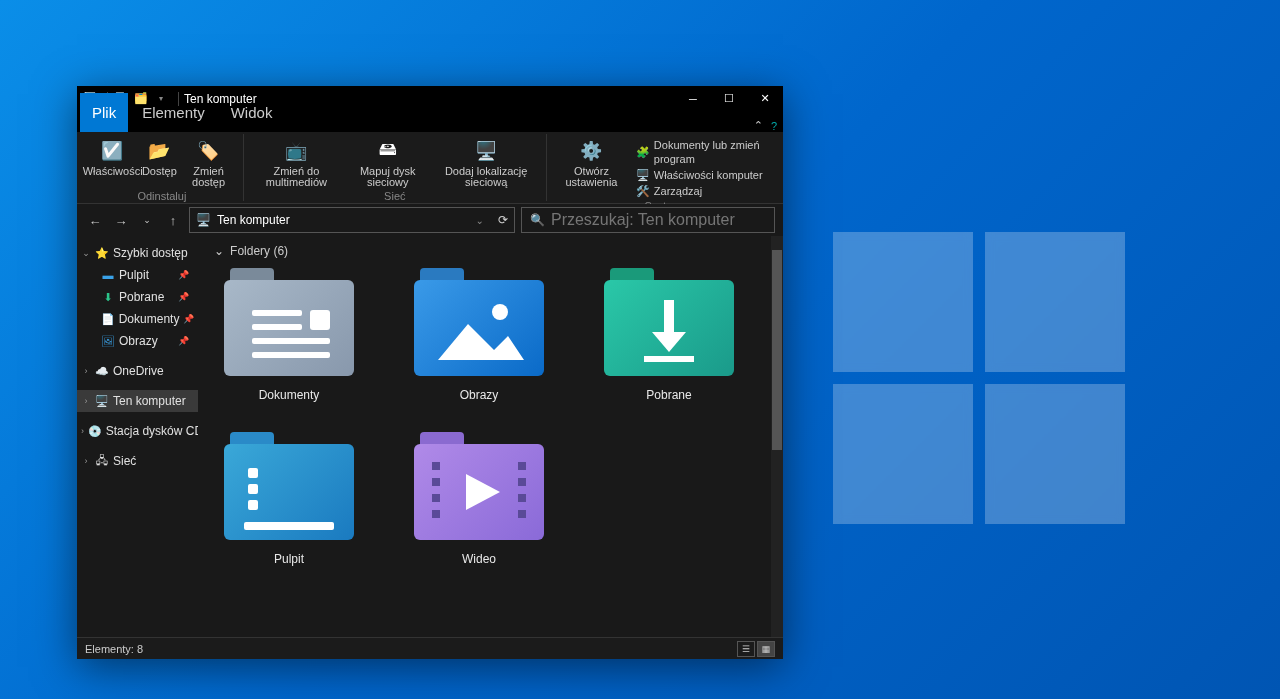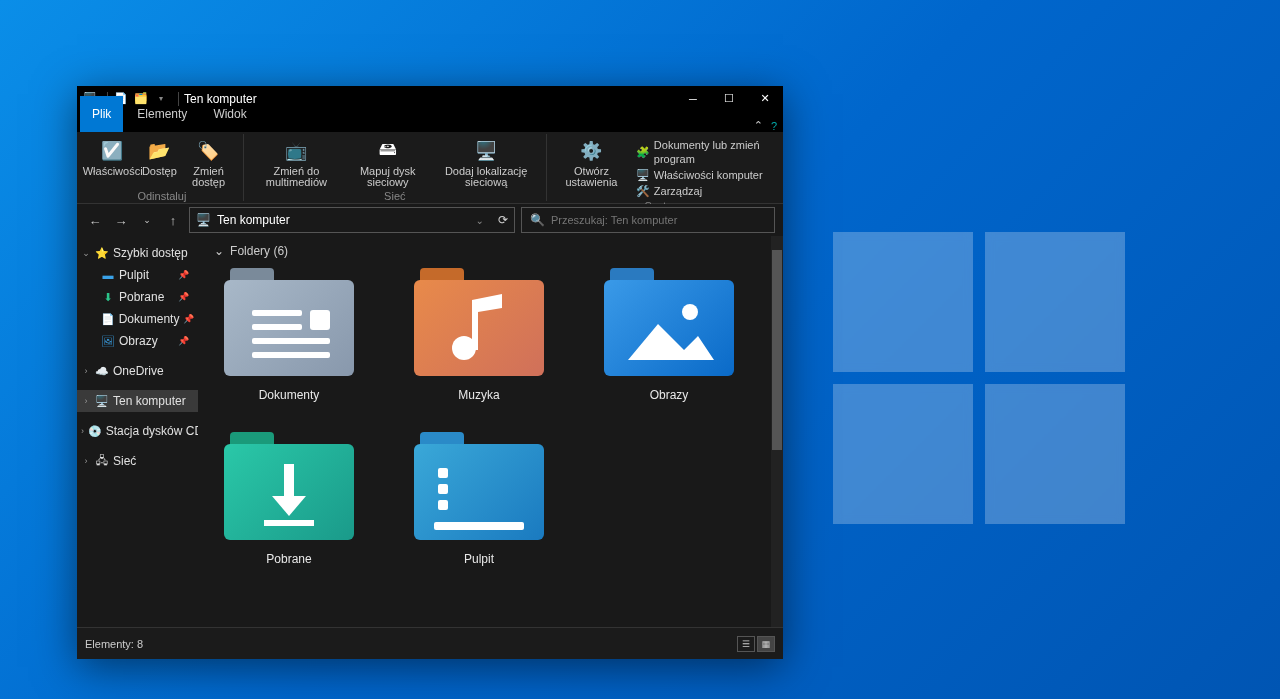--- a/index.html
+++ b/index.html
@@ -7,60 +7,60 @@
 .win-logo{position:absolute;right:155px;top:232px;width:292px;height:292px;display:flex;flex-wrap:wrap;gap:12px}
 .win-logo div{width:140px;height:140px;background:rgba(255,255,255,.25);backdrop-filter:blur(4px)}
 .window{position:absolute;left:77px;top:86px;width:706px;height:573px;background:#202020;box-shadow:0 8px 40px rgba(0,0,0,.5);display:flex;flex-direction:column;font-size:12px;color:#fff}
 .titlebar{height:25px;background:#000;display:flex;align-items:center;padding-left:5px}
 .titlebar .ticon{width:16px;height:16px;margin-right:4px;display:flex;align-items:center;justify-content:center;font-size:11px}
 .titlebar .sep{width:1px;height:14px;background:#444;margin:0 5px}
 .titlebar .title{font-size:12px}
 .titlebar .ctrl{margin-left:auto;display:flex}
 .titlebar .ctrl div{width:36px;height:25px;display:flex;align-items:center;justify-content:center;color:#fff;font-size:11px}
 .tabs{height:21px;background:#000;display:flex;align-items:flex-end;gap:2px;padding-left:3px}
-.tab{padding:11px 12px;font-size:12px;background:transparent;color:#ccc}
+.tab{padding:11px 12px;font-size:15px;background:transparent;color:#ccc}
 .tab.active{background:#0078d4;color:#fff}
 .tabs .right{margin-left:auto;display:flex;align-items:center;padding-right:6px;gap:8px}
 .tabs .right span{font-size:11px;color:#ccc}
 .ribbon{height:72px;background:#1b1b1b;border-bottom:1px solid #333;display:flex;padding:2px 4px}
 .rgroup{display:flex;flex-direction:column;align-items:center;border-right:1px solid #333;padding:2px 6px}
 .rgroup .items{display:flex;gap:2px;flex:1}
 .ritem{display:flex;flex-direction:column;align-items:center;justify-content:flex-start;padding:2px 3px;min-width:38px}
 .ritem .ricon{width:26px;height:26px;display:flex;align-items:center;justify-content:center;font-size:18px}
 .ritem .rlbl{font-size:11px;color:#ccc;text-align:center;line-height:11px;margin-top:2px}
 .rgroup .glbl{font-size:11px;color:#888;text-align:center;margin-top:auto}
 .syslinks{display:flex;flex-direction:column;gap:2px;padding:2px 4px;font-size:11px;color:#ccc}
 .syslinks div{display:flex;align-items:center;gap:4px;line-height:14px}
 .navbar{height:32px;background:#191919;display:flex;align-items:center;padding:4px 8px;gap:6px}
 .navbar .navbtn{width:20px;height:20px;display:flex;align-items:center;justify-content:center;color:#ccc;font-size:13px}
 .addrbar{flex:1;height:26px;border:1px solid #555;display:flex;align-items:center;padding:0 6px;gap:6px;background:#191919}
 .addrbar .icon{font-size:12px}
 .addrbar .drop{margin-left:auto;color:#888;font-size:10px}
 .addrbar .ref{margin-left:8px;color:#ccc;font-size:12px}
 .searchbar{width:254px;height:26px;border:1px solid #555;display:flex;align-items:center;padding:0 8px;gap:6px;background:#191919;color:#888}
-.searchbar input{background:transparent;border:0;color:#0ea5e9;font-size:11px;outline:none;flex:1}
+.searchbar input{background:transparent;border:0;color:#0ea5e9;font-size:16px;outline:none;flex:1}
 .body{flex:1;display:flex;overflow:hidden}
 .sidebar{width:121px;background:#191919;padding:6px 0;overflow:hidden}
 .tree-item{display:flex;align-items:center;height:22px;padding:0 4px;gap:4px;font-size:12px;color:#e0e0e0;white-space:nowrap}
 .tree-item .chev{width:10px;font-size:9px;color:#999;text-align:center}
 .tree-item .ticon{width:14px;font-size:11px;text-align:center}
 .tree-item .pin{margin-left:auto;font-size:9px;color:#666;margin-right:4px}
 .tree-item.sel{background:#3a3a3a}
 .tree-item.sub{padding-left:24px}
 .content{flex:1;background:#191919;padding:8px 16px;position:relative;overflow:hidden}
 .content .scrollbar{position:absolute;right:0;top:0;width:12px;height:100%;background:#222}
 .content .scrollbar::after{content:"";position:absolute;top:14px;left:1px;width:10px;height:200px;background:#555}
 .section-hdr{display:flex;align-items:center;gap:6px;font-size:12px;color:#ccc;margin-bottom:10px}
 .grid{display:flex;flex-wrap:wrap;gap:30px 40px}
 .folder{width:150px;display:flex;flex-direction:column;align-items:center;gap:12px}
 .folder .flabel{font-size:12px;color:#e8e8e8}
 .ficon{width:130px;height:108px;position:relative}
 .ftab{position:absolute;top:0;left:6px;width:44px;height:18px;border-radius:4px 4px 0 0}
 .fbody{position:absolute;top:12px;left:0;width:130px;height:96px;border-radius:6px}
-.statusbar{height:32px;background:#1b1b1b;border-top:1px solid #333;display:flex;align-items:center;padding:0 8px;font-size:11px;color:#ccc}
+.statusbar{height:22px;background:#1b1b1b;border-top:1px solid #333;display:flex;align-items:center;padding:0 8px;font-size:11px;color:#ccc}
 .statusbar .views{margin-left:auto;display:flex;gap:2px}
 .statusbar .views div{width:18px;height:16px;border:1px solid #555;display:flex;align-items:center;justify-content:center;font-size:9px}
 </style>
 </head>
 <body>
 
 <div class="win-logo">
   <div></div>
     <div></div>
     <div></div>
@@ -244,31 +244,20 @@
                   <rect x="28" y="30" width="50" height="6" fill="#fff" rx="2"></rect>
                   <rect x="28" y="44" width="50" height="6" fill="#fff" rx="2"></rect>
                   <rect x="86" y="30" width="20" height="20" fill="#fff" rx="3"></rect>
                   <rect x="28" y="58" width="78" height="6" fill="#fff" rx="2"></rect>
                   <rect x="28" y="72" width="78" height="6" fill="#fff" rx="2"></rect>
                 </svg></div>
             </div>
           <span class="flabel">Dokumenty</span>
         </div>
 
-        <div class="folder">
-          <div class="ficon">
-              <div class="ftab" style="background:#c56a2a"></div>
-              <div class="fbody" style="background:linear-gradient(135deg,#e88a4a,#d0705a)"><svg width="130" height="96">
-                  <circle cx="50" cy="68" r="12" fill="#fff"></circle>
-                  <rect x="58" y="20" width="6" height="50" fill="#fff"></rect>
-                  <path d="M58 20 L88 14 L88 28 L64 32 Z" fill="#fff"></path>
-                </svg></div>
-            </div>
-          <span class="flabel">Muzyka</span>
-        </div>
 
         <div class="folder">
           <div class="ficon">
               <div class="ftab" style="background:#2a7ac0"></div>
               <div class="fbody" style="background:linear-gradient(135deg,#3a9ae8,#0a6ac8)"><svg width="130" height="96">
                   <circle cx="86" cy="32" r="8" fill="#fff"></circle>
                   <path d="M24 80 L54 44 L80 70 L94 56 L110 80 Z" fill="#fff"></path>
                 </svg></div>
             </div>
           <span class="flabel">Obrazy</span>
@@ -292,20 +281,37 @@
               <div class="fbody" style="background:linear-gradient(135deg,#3aa8d8,#1a7ac0)"><svg width="130" height="96">
                   <rect x="24" y="24" width="10" height="10" fill="#fff" rx="2"></rect>
                   <rect x="24" y="40" width="10" height="10" fill="#fff" rx="2"></rect>
                   <rect x="24" y="56" width="10" height="10" fill="#fff" rx="2"></rect>
                   <rect x="20" y="78" width="90" height="8" fill="#fff" rx="2"></rect>
                 </svg></div>
             </div>
           <span class="flabel">Pulpit</span>
         </div>
 
+        <div class="folder">
+          <div class="ficon">
+              <div class="ftab" style="background:#8a6ad0"></div>
+              <div class="fbody" style="background:linear-gradient(135deg,#b08ae8,#8a6ad8)"><svg width="130" height="96">
+                  <rect x="18" y="18" width="8" height="8" fill="#5a4a98"></rect>
+                  <rect x="18" y="34" width="8" height="8" fill="#5a4a98"></rect>
+                  <rect x="18" y="50" width="8" height="8" fill="#5a4a98"></rect>
+                  <rect x="18" y="66" width="8" height="8" fill="#5a4a98"></rect>
+                  <rect x="104" y="18" width="8" height="8" fill="#5a4a98"></rect>
+                  <rect x="104" y="34" width="8" height="8" fill="#5a4a98"></rect>
+                  <rect x="104" y="50" width="8" height="8" fill="#5a4a98"></rect>
+                  <rect x="104" y="66" width="8" height="8" fill="#5a4a98"></rect>
+                  <path d="M52 30 L86 48 L52 66 Z" fill="#fff"></path>
+                </svg></div>
+            </div>
+          <span class="flabel">Wideo</span>
+        </div>
       </div>
     </div>
   </div>
 
   <div class="statusbar">
     <span>Elementy: 8</span>
     <div class="views">
       <div>☰</div>
       <div style="background:#444">▦</div>
     </div>

